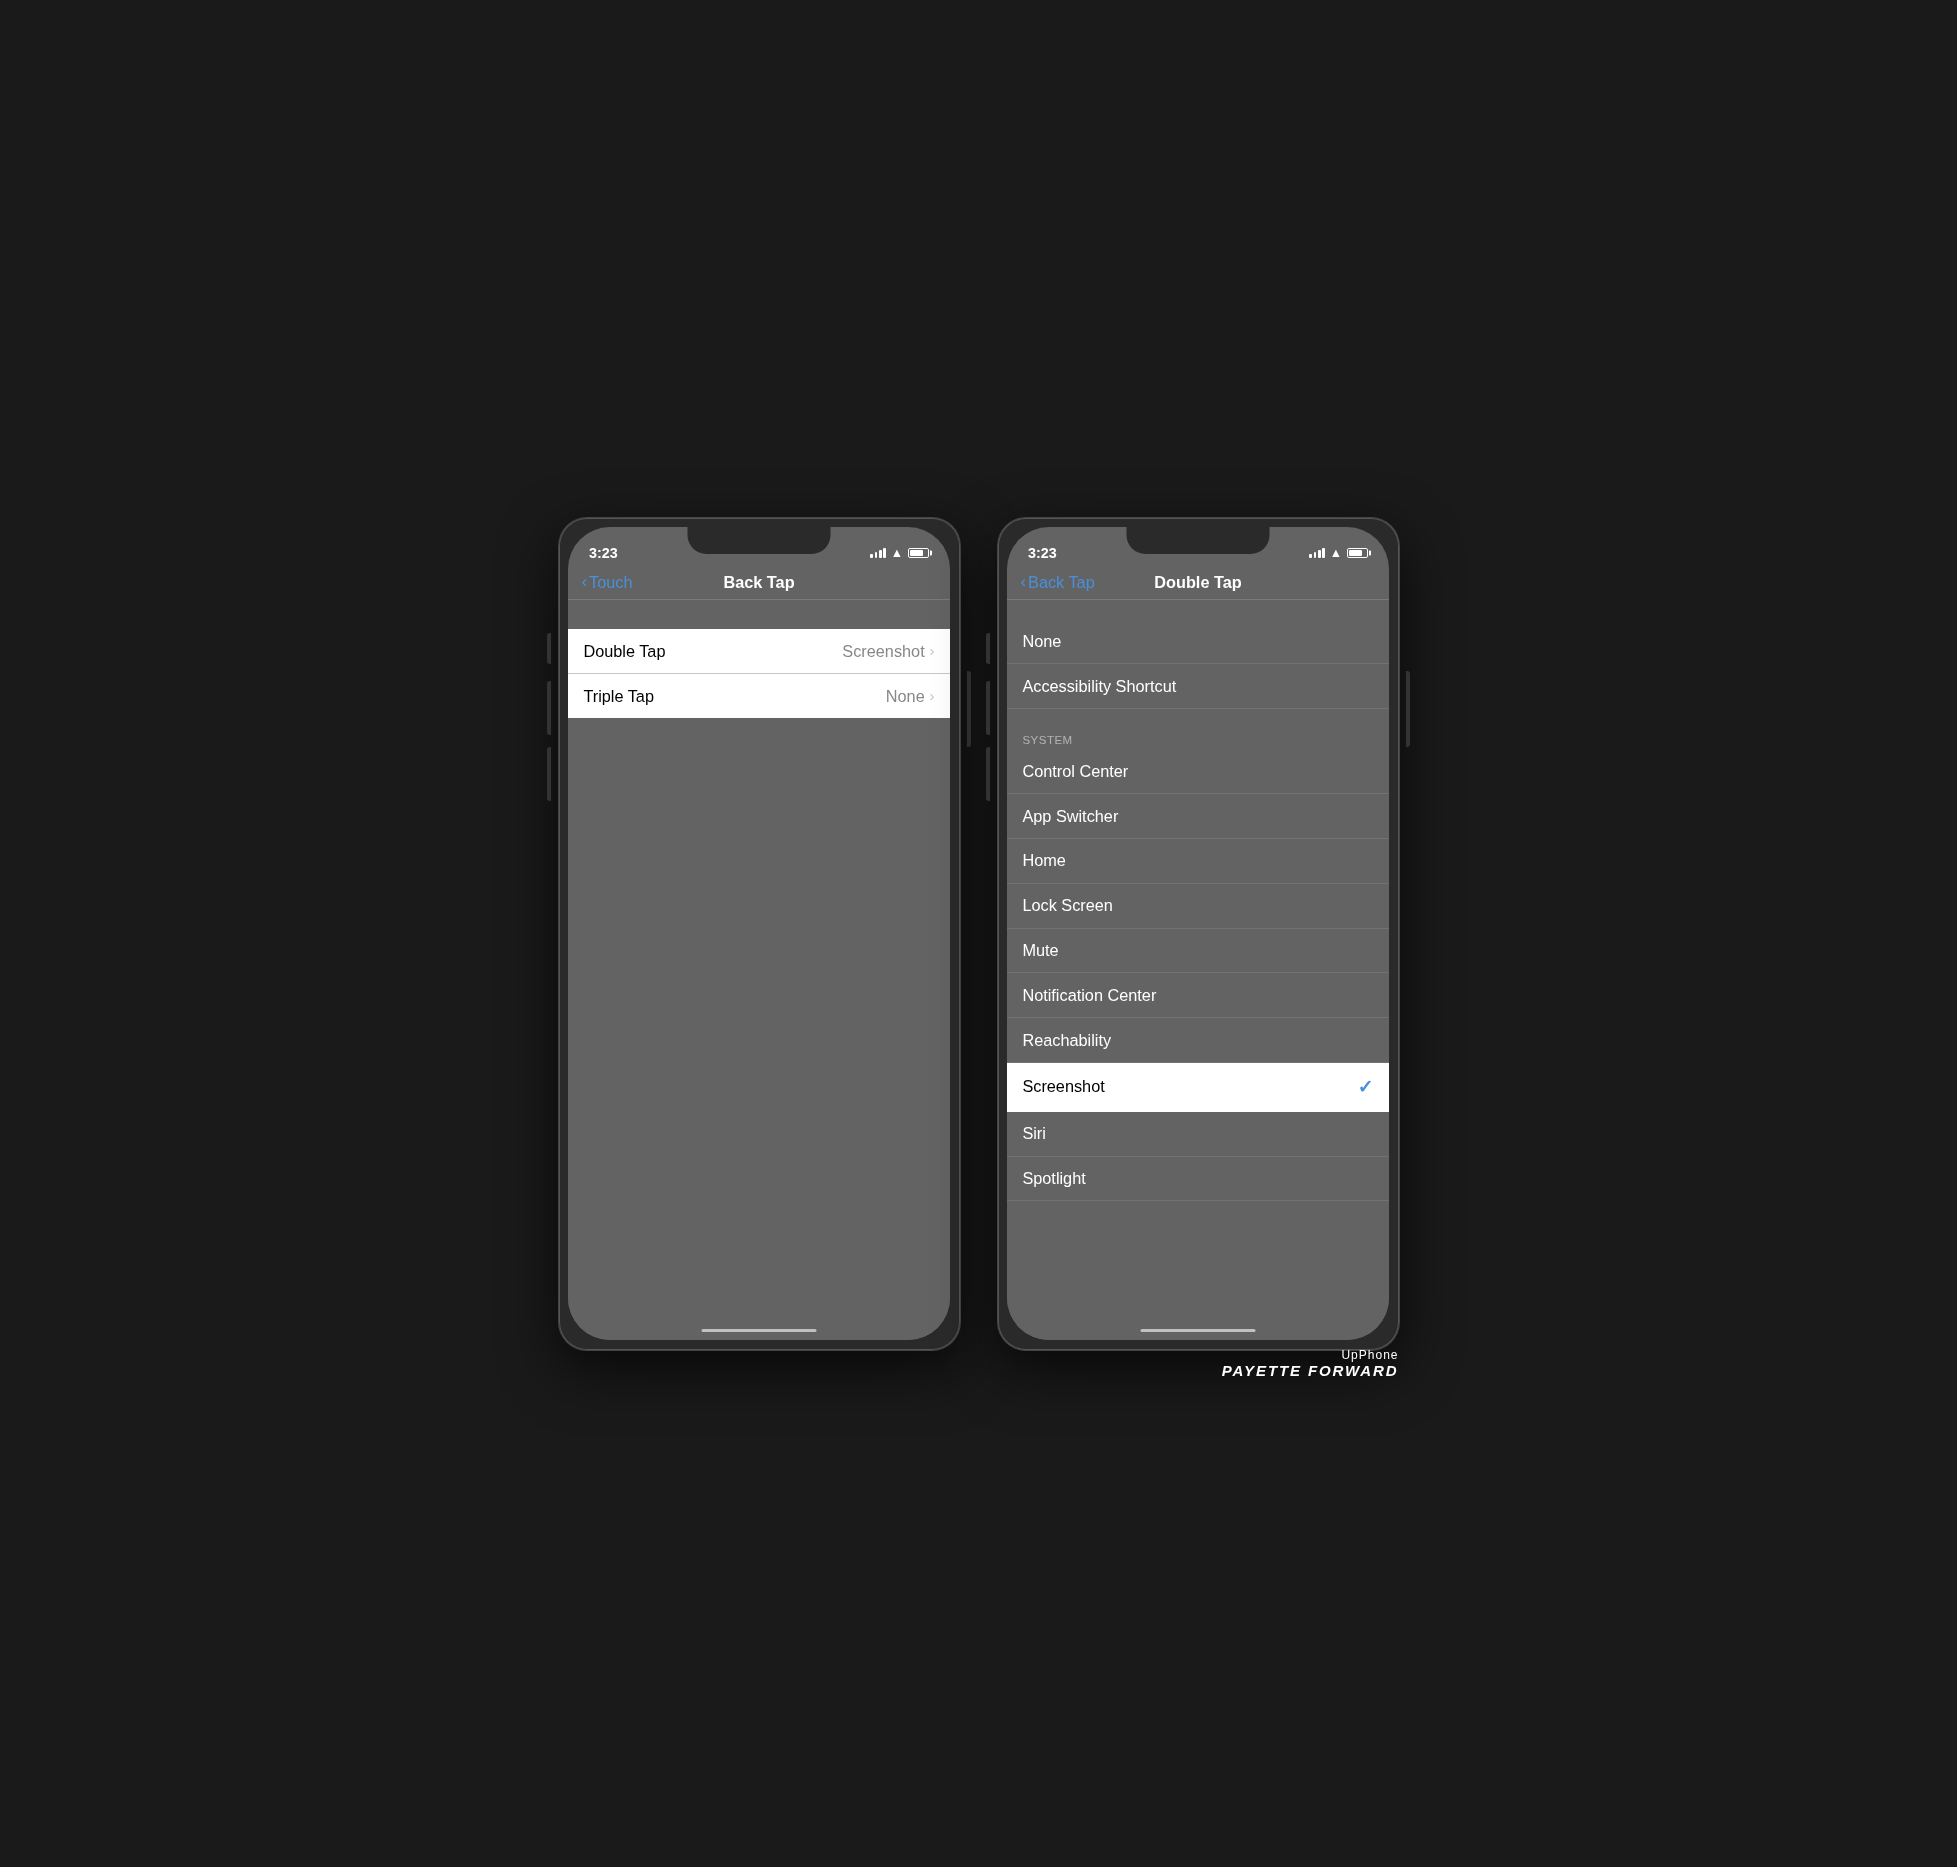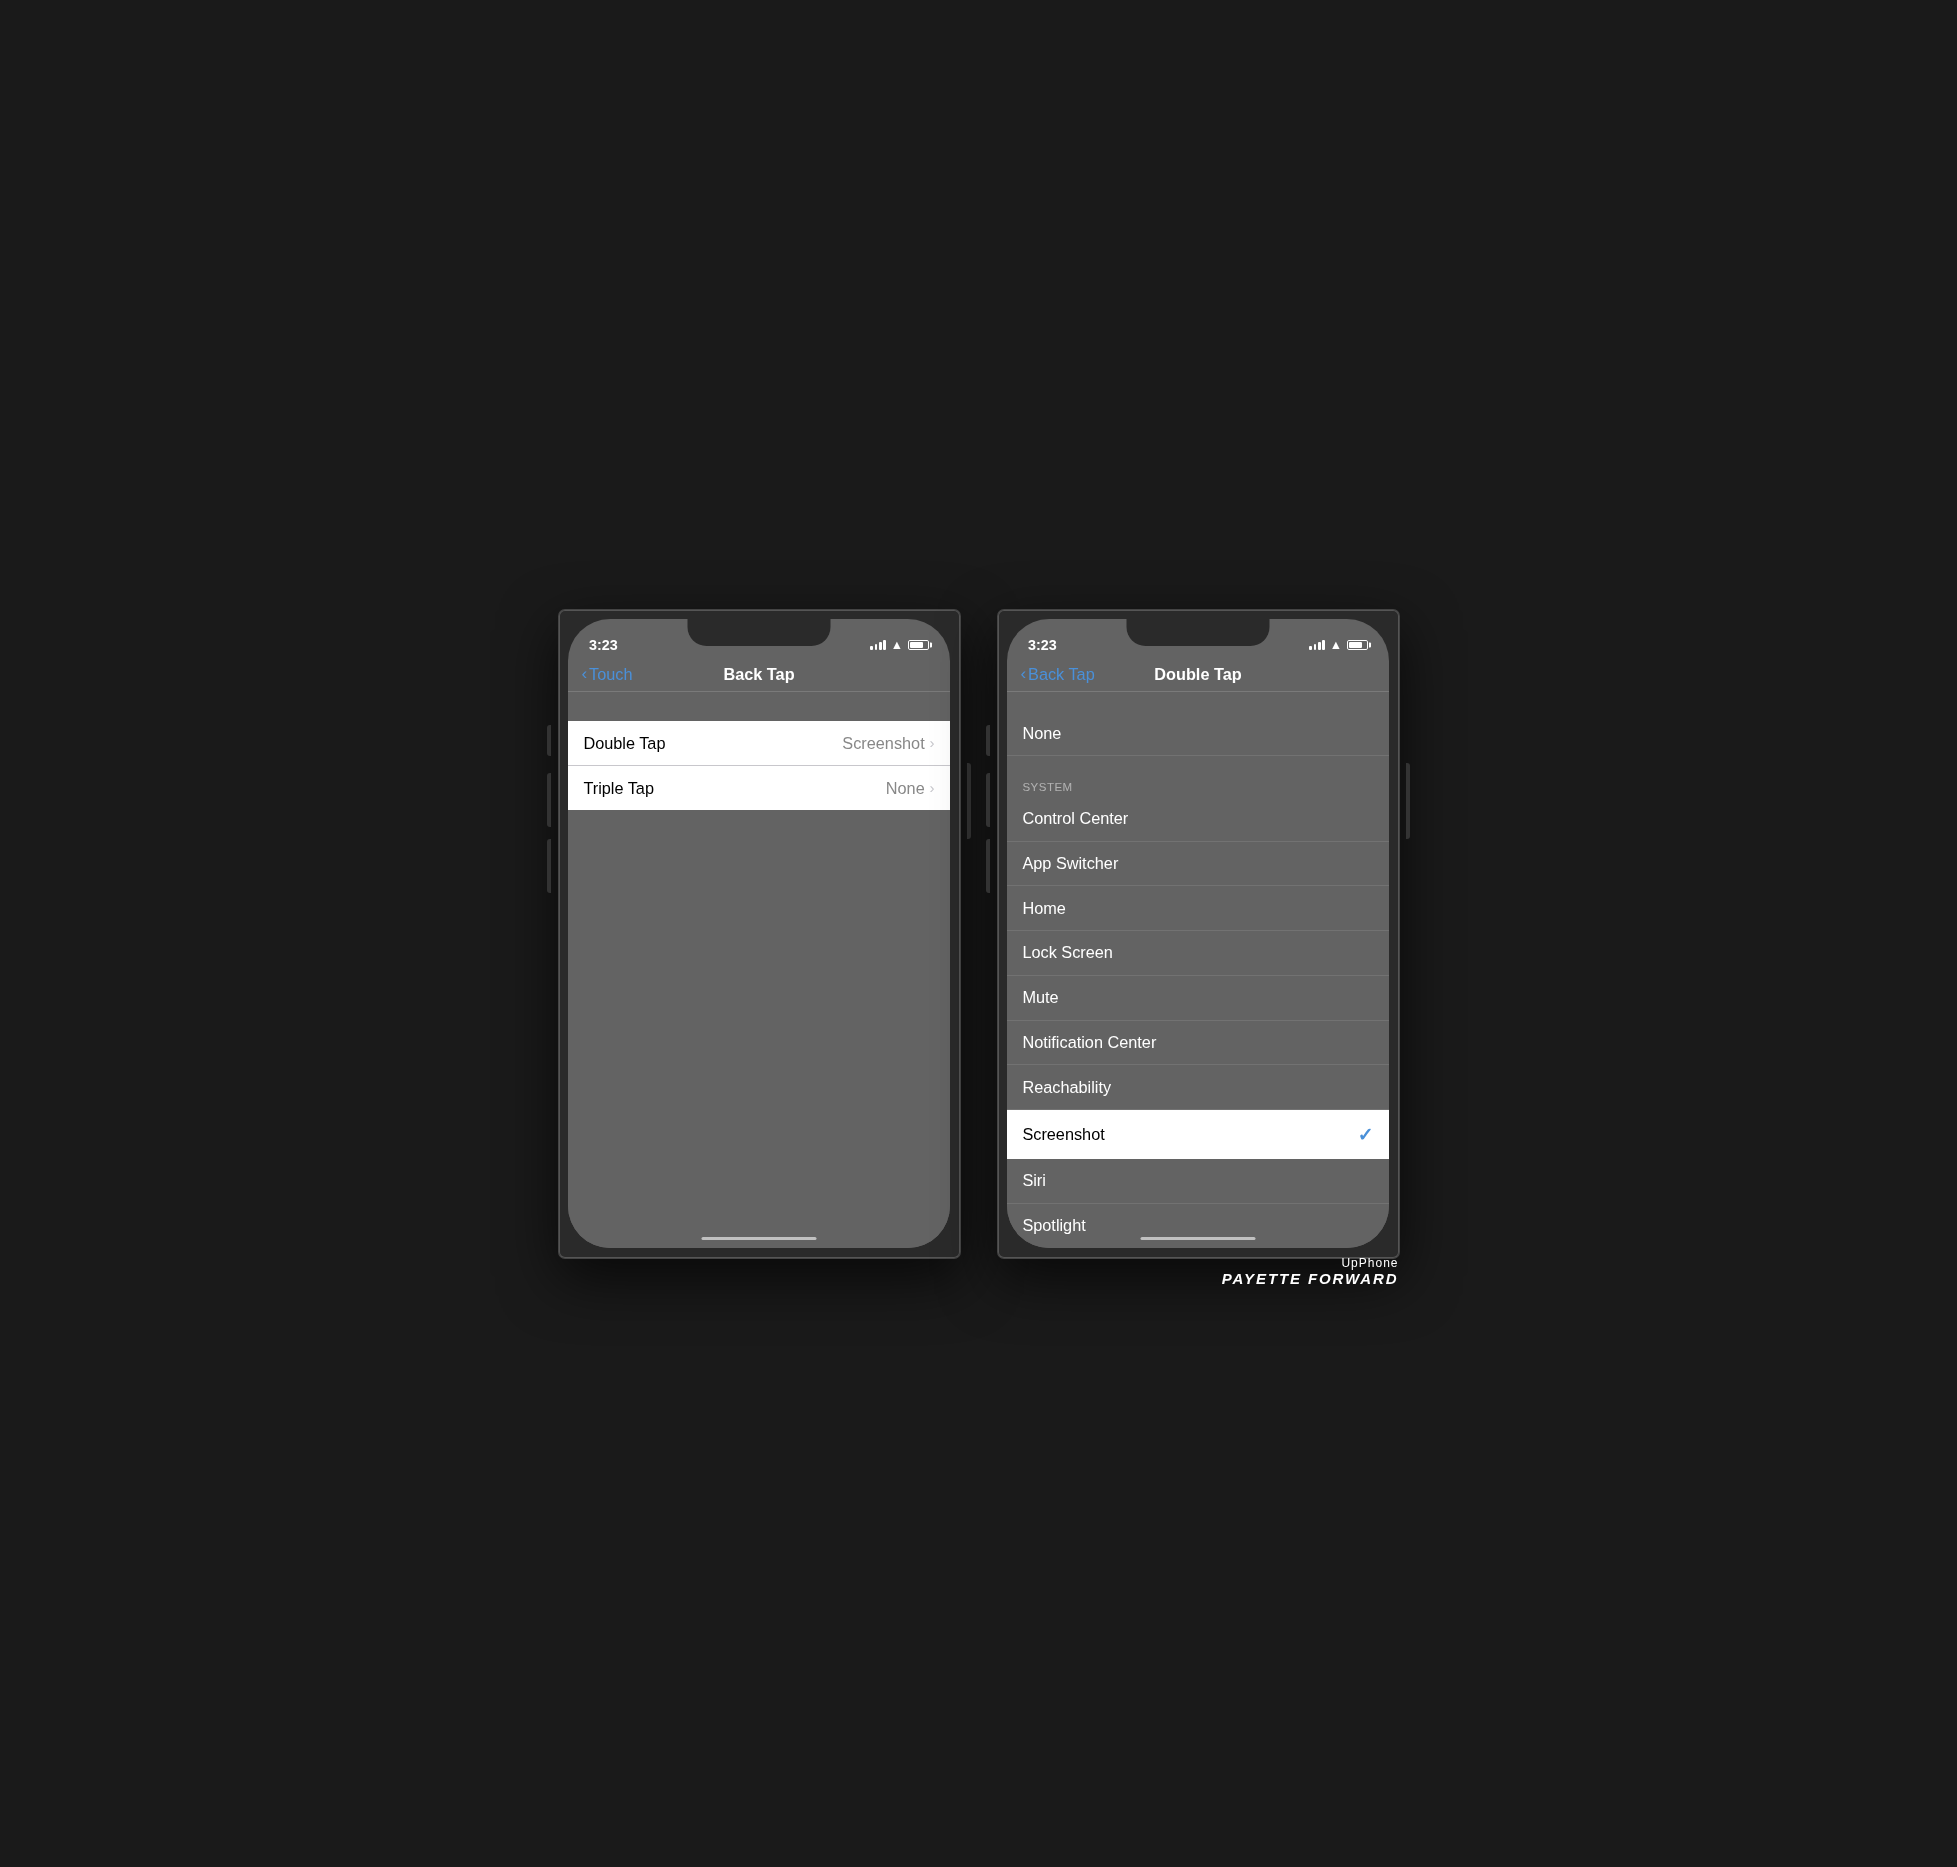--- a/index.html
+++ b/index.html
@@ -35,23 +35,23 @@
       color: white;
       font-size: 15px;
       font-weight: 700;
       font-style: italic;
       letter-spacing: 1.9px;
     }
 
     
     .phone {
       width: 401px;
-      height: 648px;
+      height: 832px;
       background: #2a2a2a;
-      border-radius: 6px;
+      border-radius: 28px;
       padding: 9.6px;
       box-shadow:
         0 0 0 1px #444,
         0 19px 57px rgba(0,0,0,0.7),
         inset 0 0 0 1px #555;
       position: relative;
     }
     .phone-inner {
       width: 100%;
       height: 100%;
@@ -373,20 +373,23 @@
         </div>
         <span class="nav-title">Double Tap</span>
       </div>
 
       <div class="phone-content">
 
         <div class="dark-list-section">
           <div class="dark-list-item">
             <span class="dark-list-item-label">None</span>
           </div>
+          <div class="dark-list-item">
+            <span class="dark-list-item-label">Accessibility Shortcut</span>
+          </div>
         </div>
 
         <div class="dark-list-section">
           <div class="section-header">SYSTEM</div>
           <div class="dark-list-item">
             <span class="dark-list-item-label">Control Center</span>
           </div>
           <div class="dark-list-item">
             <span class="dark-list-item-label">App Switcher</span>
           </div>

